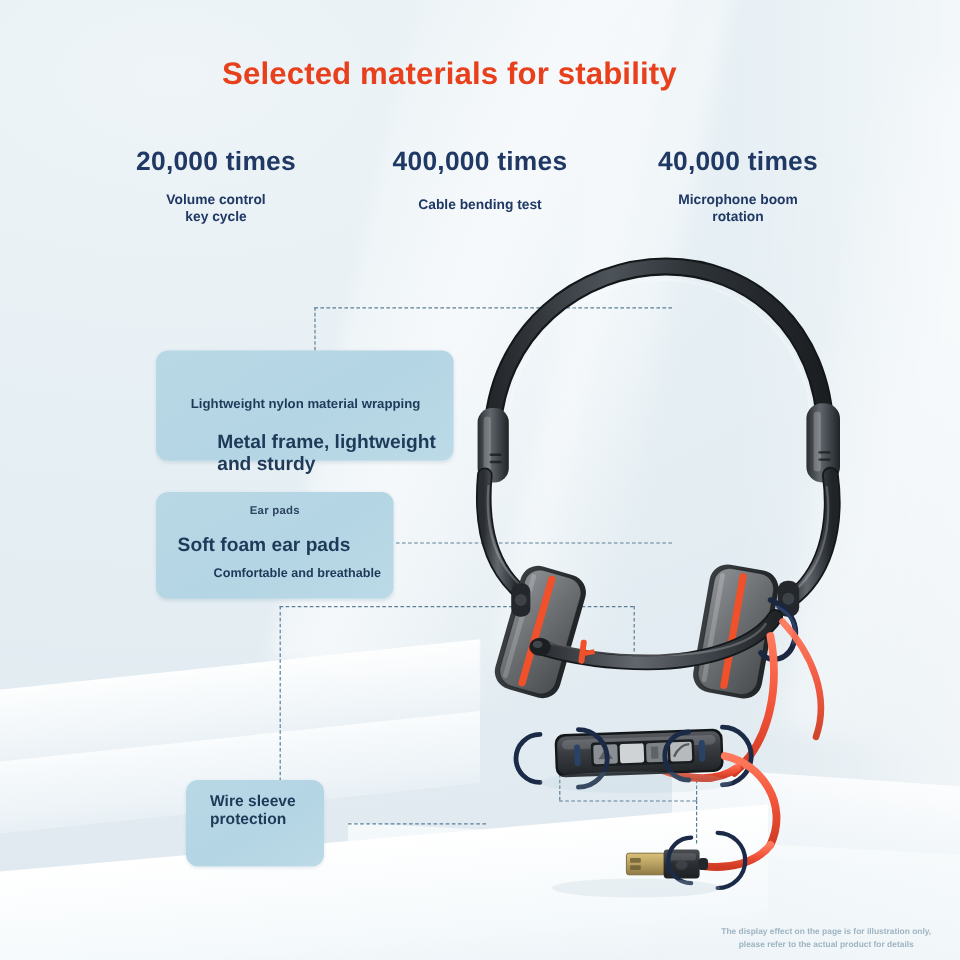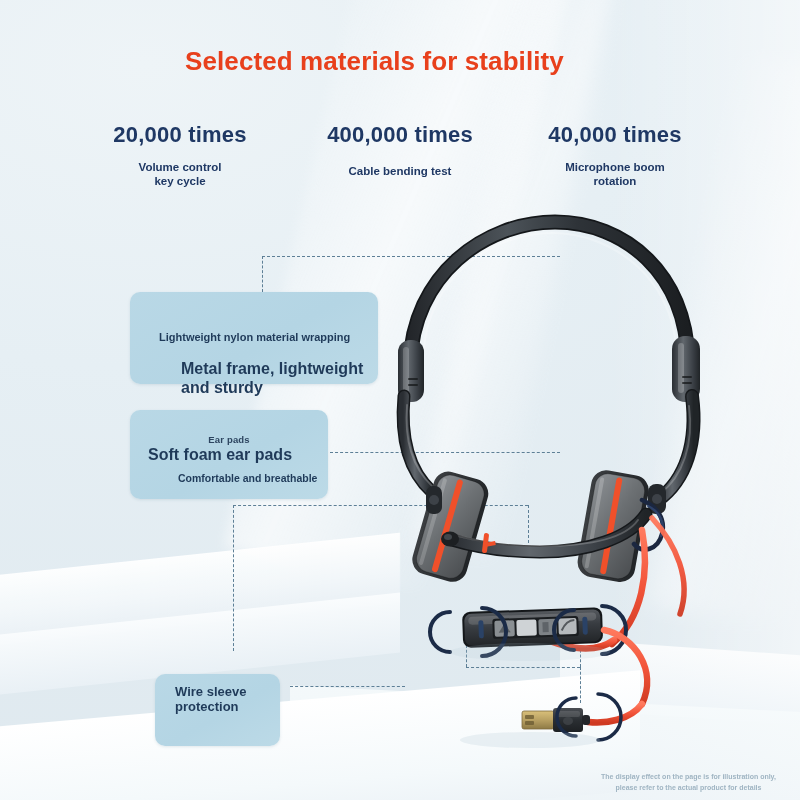--- a/index.html
+++ b/index.html
@@ -119,26 +119,26 @@
   .callout-line { line-height: 1.16; }
 
   
   #box-framework { left: 130px; top: 292px; width: 248px; height: 92px; }
   #box-framework .callout-head { padding-top: 9px; }
   #box-framework .b1-l1 { position: absolute; left: 29px; top: 39px; font-size: 11px; }
   #box-framework .b1-l2 { position: absolute; left: 38px; top: 68px; font-size: 16px; margin-left: 13px; }
 
   
   #box-earpads { left: 130px; top: 410px; width: 198px; height: 89px; }
-  #box-earpads .callout-head { padding-top: 24px; }
+  #box-earpads .callout-head { padding-top: 10px; }
   #box-earpads .b2-l1 { position: absolute; left: 18px; top: 36px; font-size: 16px; white-space: nowrap; }
   #box-earpads .b2-l2 { position: absolute; left: 48px; top: 62px; font-size: 10.5px; }
 
   
-  #box-wire { left: 155px; top: 650px; width: 125px; height: 72px; margin-top: 24px; }
+  #box-wire { left: 155px; top: 650px; width: 115px; height: 72px; }
   #box-wire .b3-l1 { position: absolute; left: 20px; top: 10px; font-size: 13px; }
   #box-wire .b3-l2 { position: absolute; left: 20px; top: 40px; font-size: 13px; }
 
   
   .lead-h, .lead-v { position: absolute; }
   .lead-h { border-top: 1px dashed #5d7f96; height: 0; }
   .lead-v { border-left: 1px dashed #5d7f96; width: 0; }
 
   
   .disclaimer {

